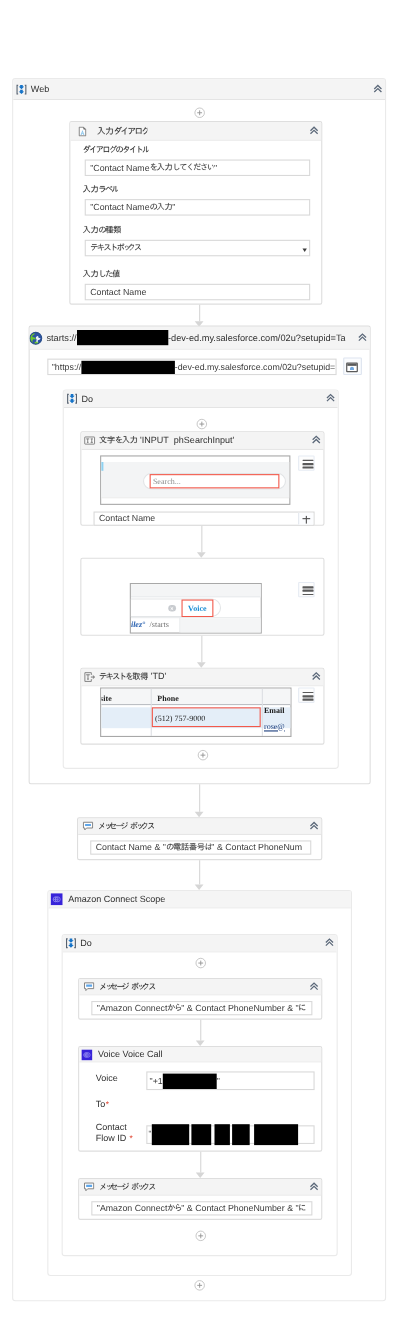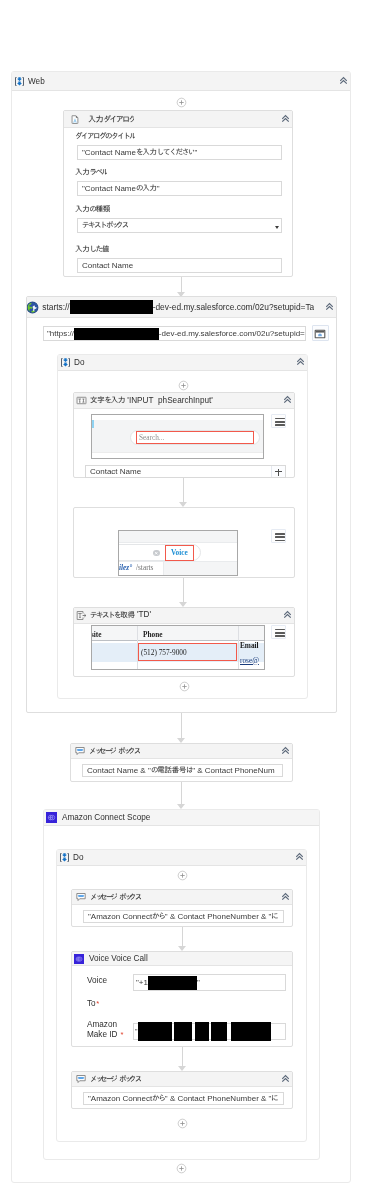--- a/index.html
+++ b/index.html
@@ -543,21 +543,21 @@
       <div class="flabel" style="left:15px;top:24px;">Voice</div>
       <div class="fbox" style="left:61px;top:22px;width:153px;height:17px;padding-left:2px;">
         <span>"+1</span>
         <span class="redact" style="width:49px;height:14px;"></span>
         <span>"</span>
       </div>
       <div class="flabel" style="left:15px;top:47px;">
             <span>To</span>
             <span class="req" style="margin-left:0.5px;vertical-align:top;">*</span>
           </div>
-      <div class="flabel" style="left:15px;top:68px;display:block;line-height:9.5px;"><span>Amazon</span><br><span>Make ID</span><span class="req" style="margin-left:3px;">*</span></div>
+      <div class="flabel" style="left:15px;top:68px;display:block;line-height:9.5px;"><span>Contact</span><br><span>Flow ID</span><span class="req" style="margin-left:3px;">*</span></div>
       <div class="fbox" style="left:61px;top:71px;width:153px;height:17px;padding-left:1px;overflow:visible;">
         <span style="font-size:7px;">"</span>
         <span class="redact" style="width:34px;height:19px;margin-left:0px;"></span>
         <span class="redact" style="width:18px;height:19px;margin-left:2.5px;"></span>
         <span class="redact" style="width:14px;height:19px;margin-left:2.5px;"></span>
         <span class="redact" style="width:16px;height:19px;margin-left:2.5px;"></span>
         <span class="redact" style="width:40px;height:19px;margin-left:4px;"></span>
       </div>
     </div>
     <div class="conn" style="left:121px;top:197px;height:24px;">

